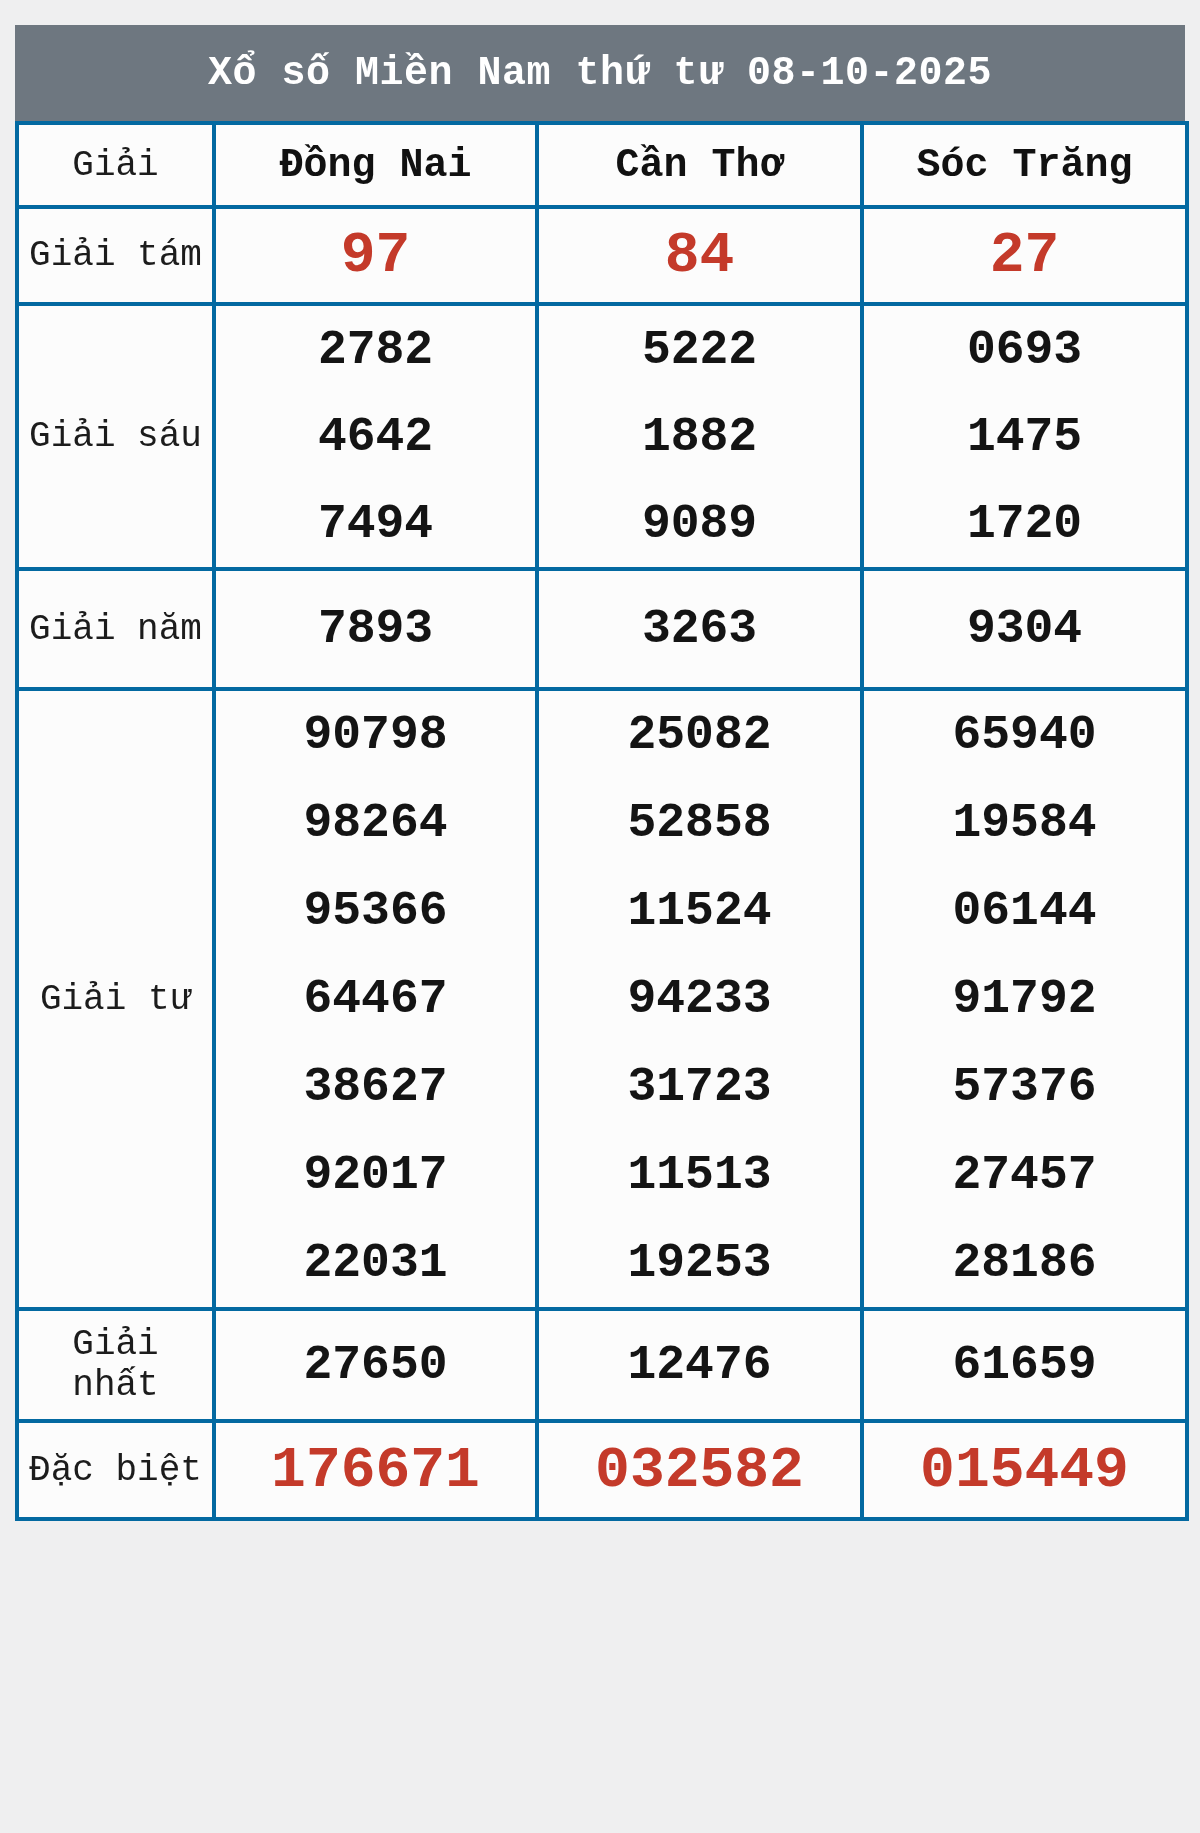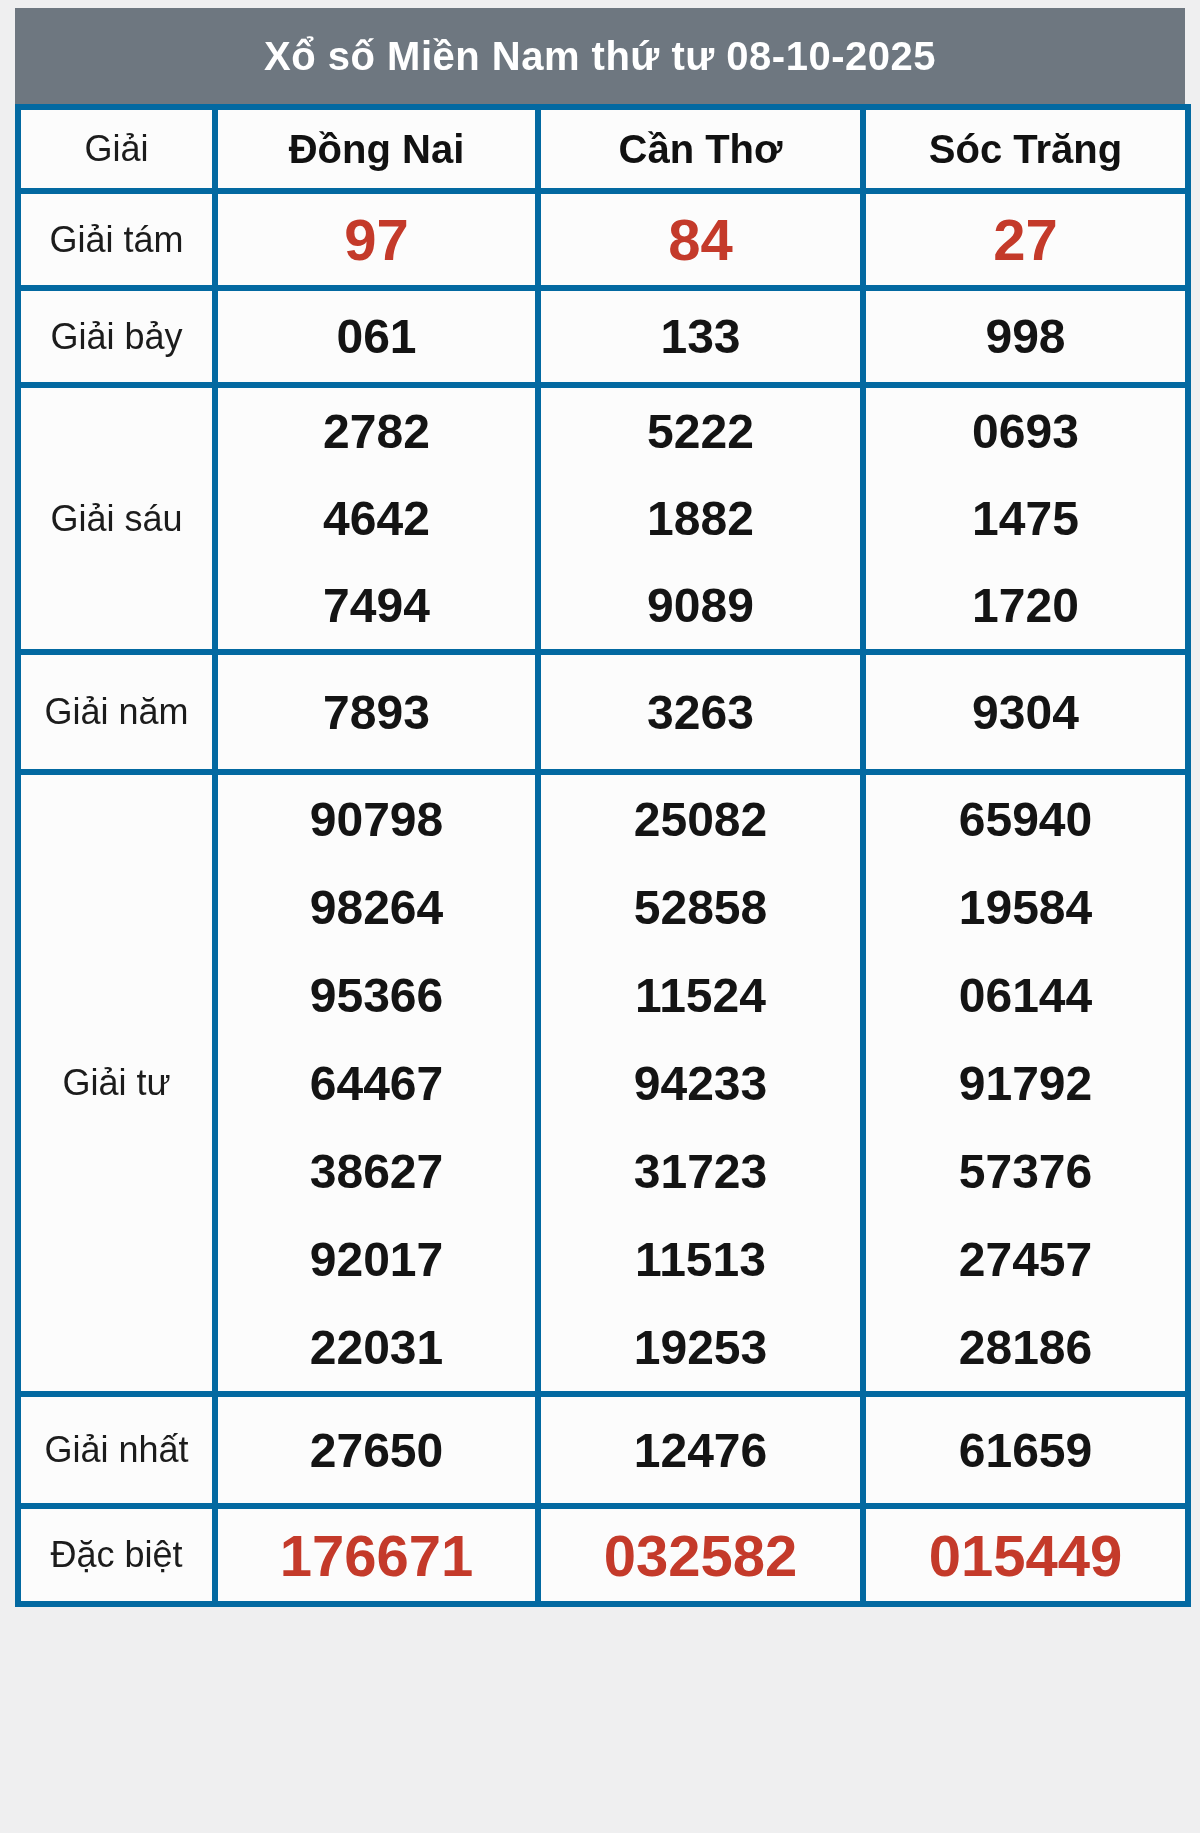--- a/index.html
+++ b/index.html
@@ -2,39 +2,39 @@
 <html><head>
 <meta charset="utf-8">
 <style>
   * { margin: 0; padding: 0; box-sizing: border-box; }
   html, body {
     width: 1200px; height: 1833px;
     background: #efeff0;
     font-family: "Liberation Sans", sans-serif;
     overflow: hidden;
   }
-  .page { padding: 8px 15px 0 15px; }
+  .page { padding: 25px 15px 0 15px; font-family: Liberation Mono, monospace; }
 
   .title-bar {
     width: 1170px; height: 96px;
     background: #6e7780;
     display: flex; align-items: center; justify-content: center;
   }
   .title-bar .title-text {
     color: #ffffff; font-size: 40px; font-weight: 700;
     letter-spacing: 0.5px;
   }
 
   table.results {
     width: 1170px;
     border-collapse: collapse;
     table-layout: fixed;
   }
   table.results th, table.results td {
-    border: 6px solid #0369a1;
+    border: 4px solid #0369a1;
     background: #fcfcfc;
     text-align: center;
     vertical-align: middle;
     padding: 0;
   }
   th { height: 84px; font-size: 40px; font-weight: 700; color: #111; }
   th.col-label { font-size: 36px; font-weight: 400; color: #1c1c1c; }
 
   td.label { font-size: 36px; font-weight: 400; color: #1c1c1c; }
   td.num { font-size: 48px; font-weight: 700; color: #141414; }
@@ -82,26 +82,20 @@
     </thead>
     <tbody>
 
       <tr class="h97">
         <td class="label">Giải tám</td>
         <td class="num red big">97</td>
         <td class="num red big">84</td>
         <td class="num red big">27</td>
       </tr>
 
-      <tr class="h97">
-        <td class="label">Giải bảy</td>
-        <td class="num">061</td>
-        <td class="num">133</td>
-        <td class="num">998</td>
-      </tr>
 
       <tr class="h261">
         <td class="label">Giải sáu</td>
         <td class="num">
           <div class="stack">
             <div>2782</div>
             <div>4642</div>
             <div>7494</div>
           </div>
         </td>

